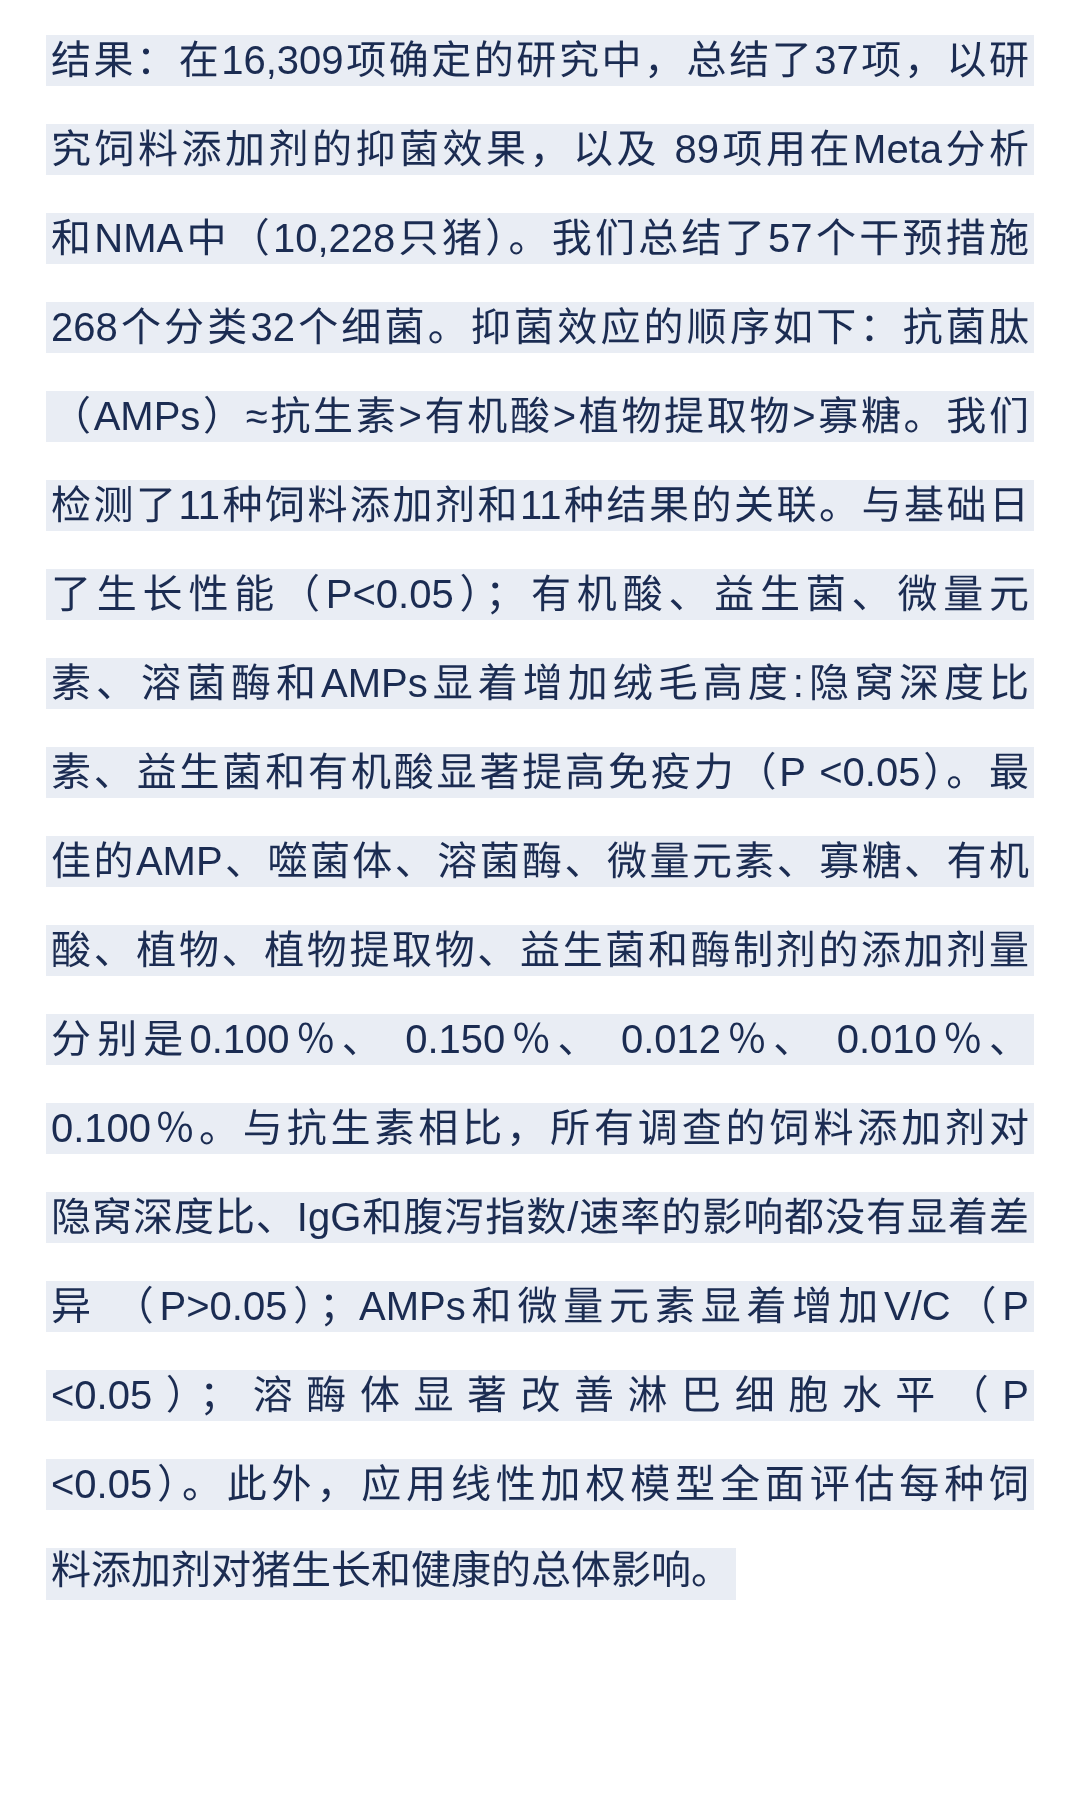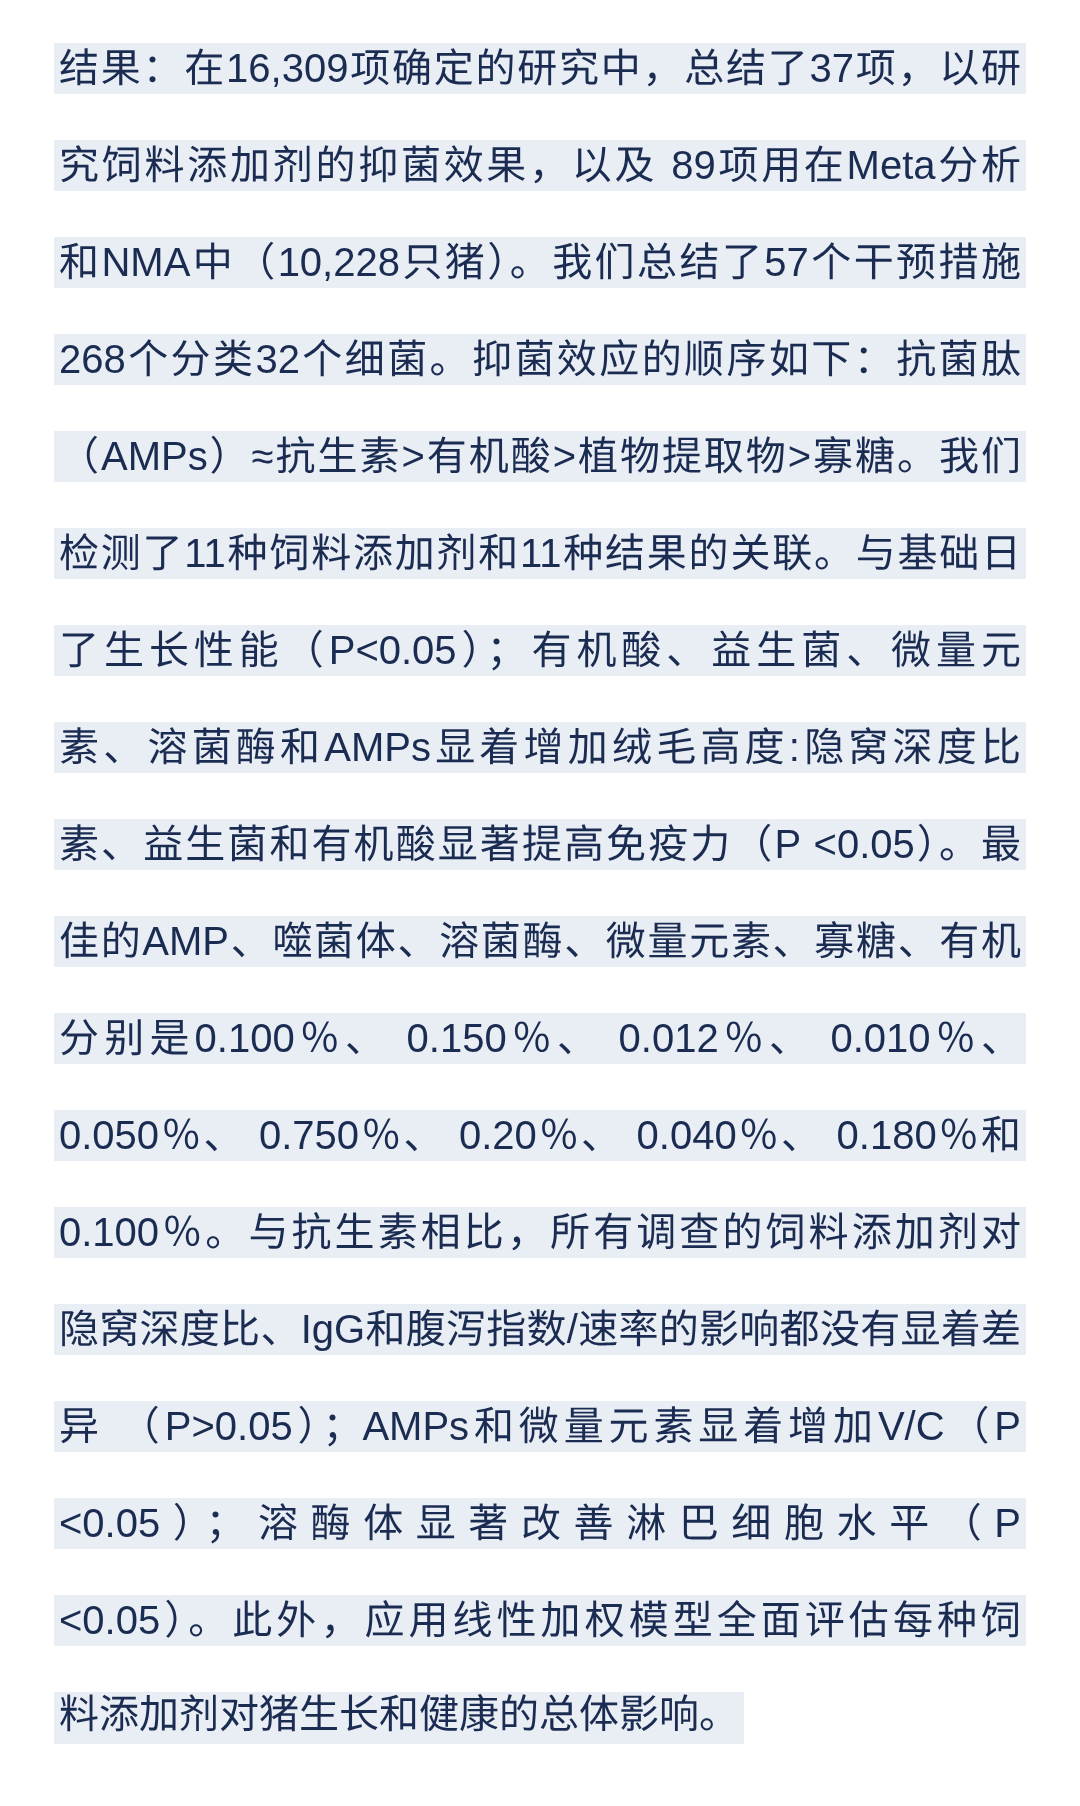--- a/index.html
+++ b/index.html
@@ -13,21 +13,21 @@
     overflow: hidden;
     font-family: "Liberation Sans", sans-serif;
   }
   .page {
     box-sizing: border-box;
     width: 1080px;
     padding: 12px 38px 0 38px;
     color: var(--text-color, #1b2c52);
   }
   .line {
-    margin: 16px;
+    margin: 8px;
     padding: 0;
     height: 81px;
     line-height: 81px;
     font-size: 40px;
     font-weight: 500;
     letter-spacing: 0;
     text-align: justify;
     text-align-last: justify;
     overflow: visible;
   }
@@ -50,21 +50,21 @@
   <p class="line"><span class="hl">结果：在16,309项确定的研究中，总结了37项，以研</span></p>
   <p class="line"><span class="hl">究饲料添加剂的抑菌效果，以及 89项用在Meta分析</span></p>
   <p class="line"><span class="hl">和NMA中（10,228只猪）。我们总结了57个干预措施</span></p>
   <p class="line"><span class="hl">268个分类32个细菌。抑菌效应的顺序如下：抗菌肽</span></p>
   <p class="line"><span class="hl">（AMPs）≈抗生素&gt;有机酸&gt;植物提取物&gt;寡糖。我们</span></p>
   <p class="line"><span class="hl">检测了11种饲料添加剂和11种结果的关联。与基础日</span></p>
   <p class="line"><span class="hl">了生长性能（P&lt;0.05）；有机酸、益生菌、微量元</span></p>
   <p class="line"><span class="hl">素、溶菌酶和AMPs显着增加绒毛高度:隐窝深度比</span></p>
   <p class="line"><span class="hl">素、益生菌和有机酸显著提高免疫力（P &lt;0.05）。最</span></p>
   <p class="line"><span class="hl">佳的AMP、噬菌体、溶菌酶、微量元素、寡糖、有机</span></p>
+  <p class="line"><span class="hl">酸、植物、植物提取物、益生菌和酶制剂的添加剂量</span></p>
   <p class="line"><span class="hl">分别是0.100％、 0.150％、 0.012％、 0.010％、</span></p>
-  <p class="line"><span class="hl">0.050％、 0.750％、 0.20％、 0.040％、 0.180％和</span></p>
   <p class="line"><span class="hl">0.100％。与抗生素相比，所有调查的饲料添加剂对</span></p>
   <p class="line"><span class="hl">隐窝深度比、IgG和腹泻指数/速率的影响都没有显着差</span></p>
   <p class="line"><span class="hl">异 （P&gt;0.05）；AMPs和微量元素显着增加V/C（P</span></p>
   <p class="line"><span class="hl">&lt;0.05）；溶酶体显著改善淋巴细胞水平（P</span></p>
   <p class="line"><span class="hl">&lt;0.05）。此外，应用线性加权模型全面评估每种饲</span></p>
   <p class="line short"><span class="hl">料添加剂对猪生长和健康的总体影响。</span></p>
 </div>
 
 </body></html>

